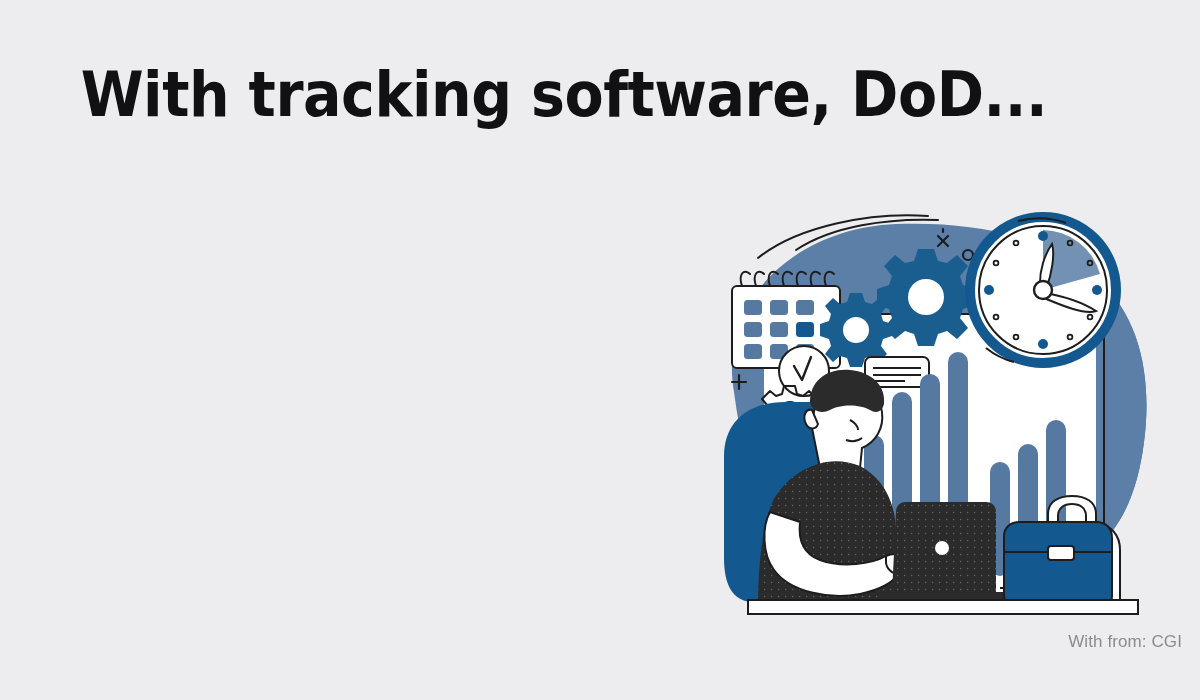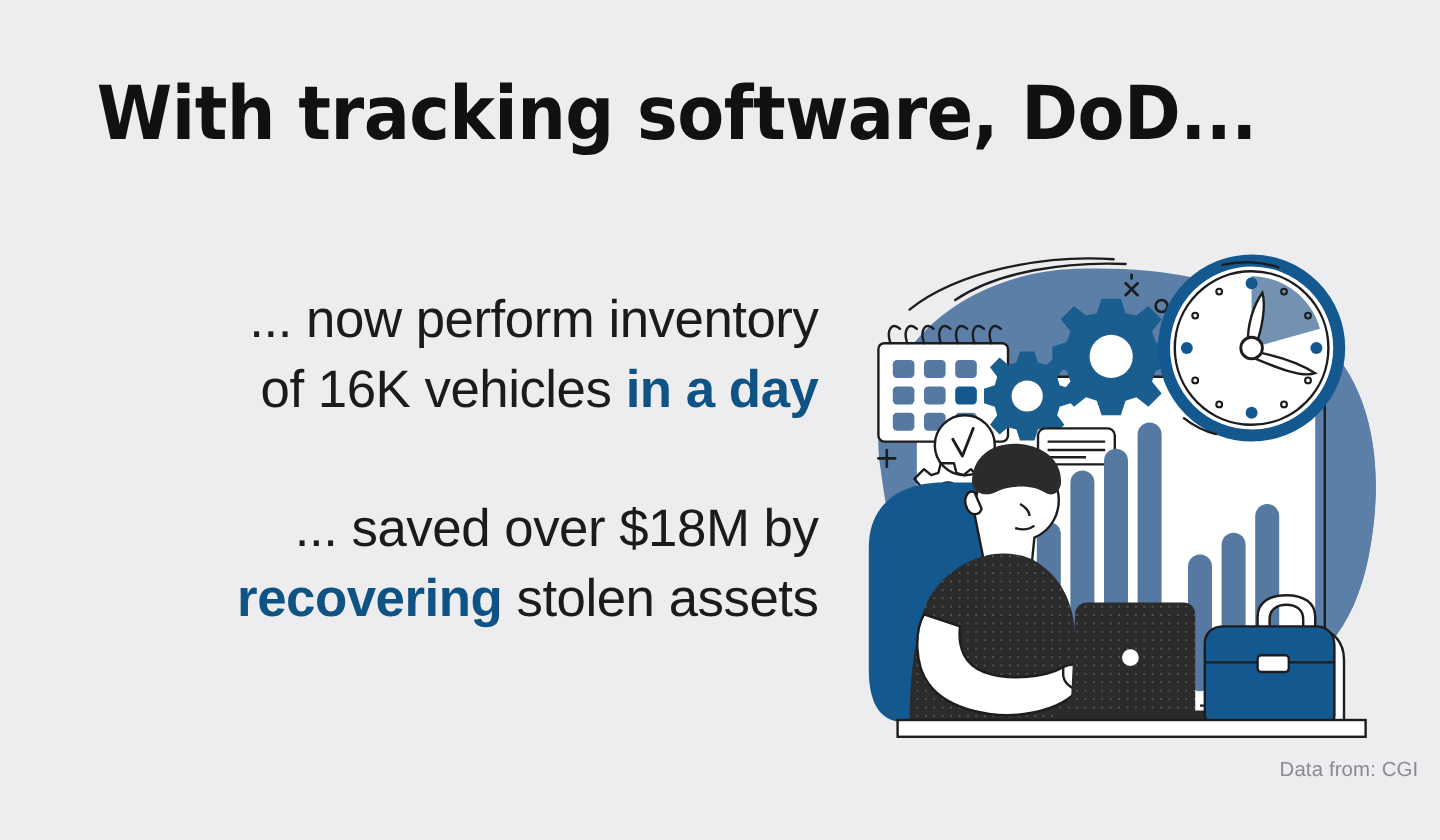--- a/index.html
+++ b/index.html
@@ -80,35 +80,22 @@
   }
   .illustration svg { display: block; }
 </style>
 </head>
 <body>
 
 <div class="slide">
 
   <div class="headline">With tracking software, DoD...</div>
 
-  <div class="copy">
-
-    <div class="para">
-      <span>... now perform inventory</span><br>
-      <span>of 16K vehicles </span><span class="hl">in a day</span>
-    </div>
-
-    <div class="para">
-      <span>... saved over $18M by</span><br>
-      <span class="hl">recovering</span><span> stolen assets</span>
-    </div>
-
-  </div>
-
-  <div class="attribution">Data from: CGI</div>
+
+  <div class="attribution">With from: CGI</div>
 
   <div class="illustration">
     <svg width="470" height="450" viewBox="0 0 470 450" xmlns="http://www.w3.org/2000/svg">
       <defs>
         <pattern id="dots" width="7" height="7" patternUnits="userSpaceOnUse">
           <circle cx="1.6" cy="1.6" r="0.75" fill="#ffffff" opacity="0.28"></circle>
         </pattern>
         <clipPath id="panelClip">
           <rect x="62" y="118" width="340" height="300"></rect>
         </clipPath>

